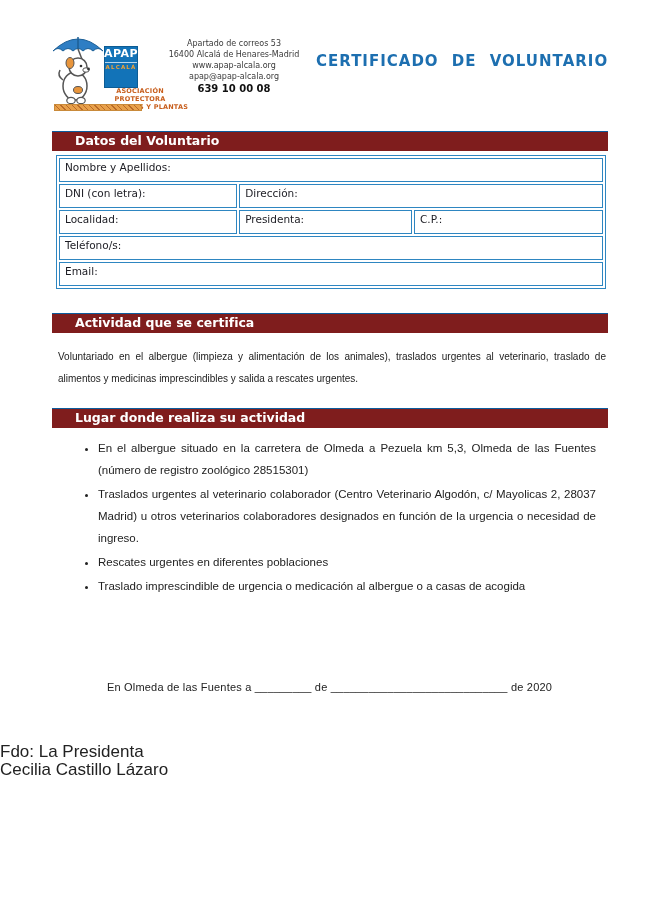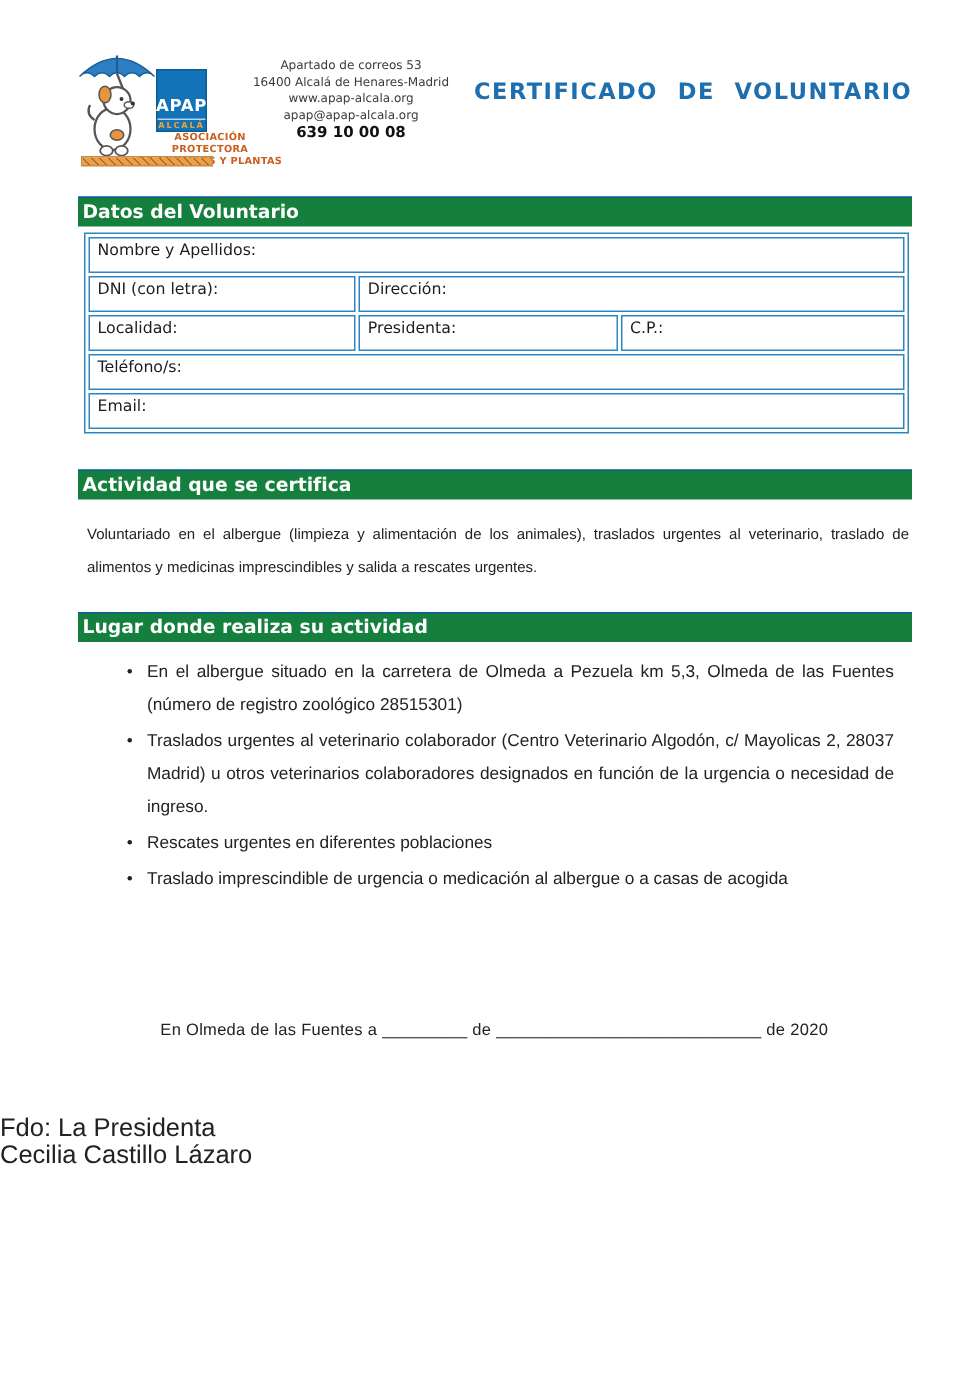--- a/index.html
+++ b/index.html
@@ -10,21 +10,21 @@
     font-family:"Liberation Sans",sans-serif;
     color:#222;
     overflow:hidden;
   }
   
   .letterhead{position:relative;height:98px;margin:30px 0 0 40px;}
   .dog-logo{position:absolute;left:8px;top:2px;}
   .apap-box{
     position:absolute;left:64px;top:16px;width:32px;height:40px;
     background:#1273b8;border:1px solid #0d5c94;
-    display:flex;flex-direction:column;align-items:center;justify-content:flex-end;gap:2px;
+    display:flex;flex-direction:column;align-items:center;justify-content:flex-start;gap:2px;
   }
   .apap-acronym{font-family:"DejaVu Sans",sans-serif;font-weight:bold;font-size:11px;color:#fff;letter-spacing:.5px;}
   .apap-city{font-family:"DejaVu Sans",sans-serif;font-weight:bold;font-size:5.5px;color:#f0a235;letter-spacing:1.2px;border-top:1px solid rgba(255,255,255,.7);padding-top:1px;}
   .org-name{
     position:absolute;left:6px;top:57px;width:100px;text-align:center;
     font-family:"DejaVu Sans",sans-serif;font-weight:bold;font-size:6.5px;line-height:8px;
     color:#c85f1e;letter-spacing:.2px;margin-left:44px;
   }
   .org-bar{
     position:absolute;left:14px;top:74px;width:86px;height:5px;
@@ -37,23 +37,23 @@
   }
   .contact .phone{font-size:10px;font-weight:bold;color:#111;margin-top:1px;}
   .doc-title{
     position:absolute;left:276px;top:22px;width:300px;
     font-family:"DejaVu Sans",sans-serif;font-weight:bold;font-size:15px;
     color:#1d6fb0;letter-spacing:1px;word-spacing:7px;white-space:nowrap;
   }
   
   .section-bar{
     margin:0 44px 0 52px;
-    background:#15803d;border-top:1px solid #0c5c9c;
+    background:#7f1d1d;border-top:1px solid #0c5c9c;
     color:#fff;font-family:"DejaVu Sans",sans-serif;font-weight:bold;font-size:12.5px;
-    padding:2px 0 3px 3px;line-height:14px;
+    padding:2px 0 3px 23px;line-height:14px;
   }
   .bar-volunteer{margin-top:3px;}
   .bar-activity{margin-top:24px;}
   .bar-location{margin-top:18px;}
   
   .vtable-wrap{margin:4px 46px 0 56px;}
   table.vtable{width:100%;border-collapse:separate;border-spacing:2px;border:1px solid #2e86c1;}
   table.vtable td{
     border:1px solid #2e86c1;height:19px;padding:2px 5px 1px 5px;vertical-align:top;
     font-family:"DejaVu Sans",sans-serif;font-size:10.5px;color:#1b1b22;

